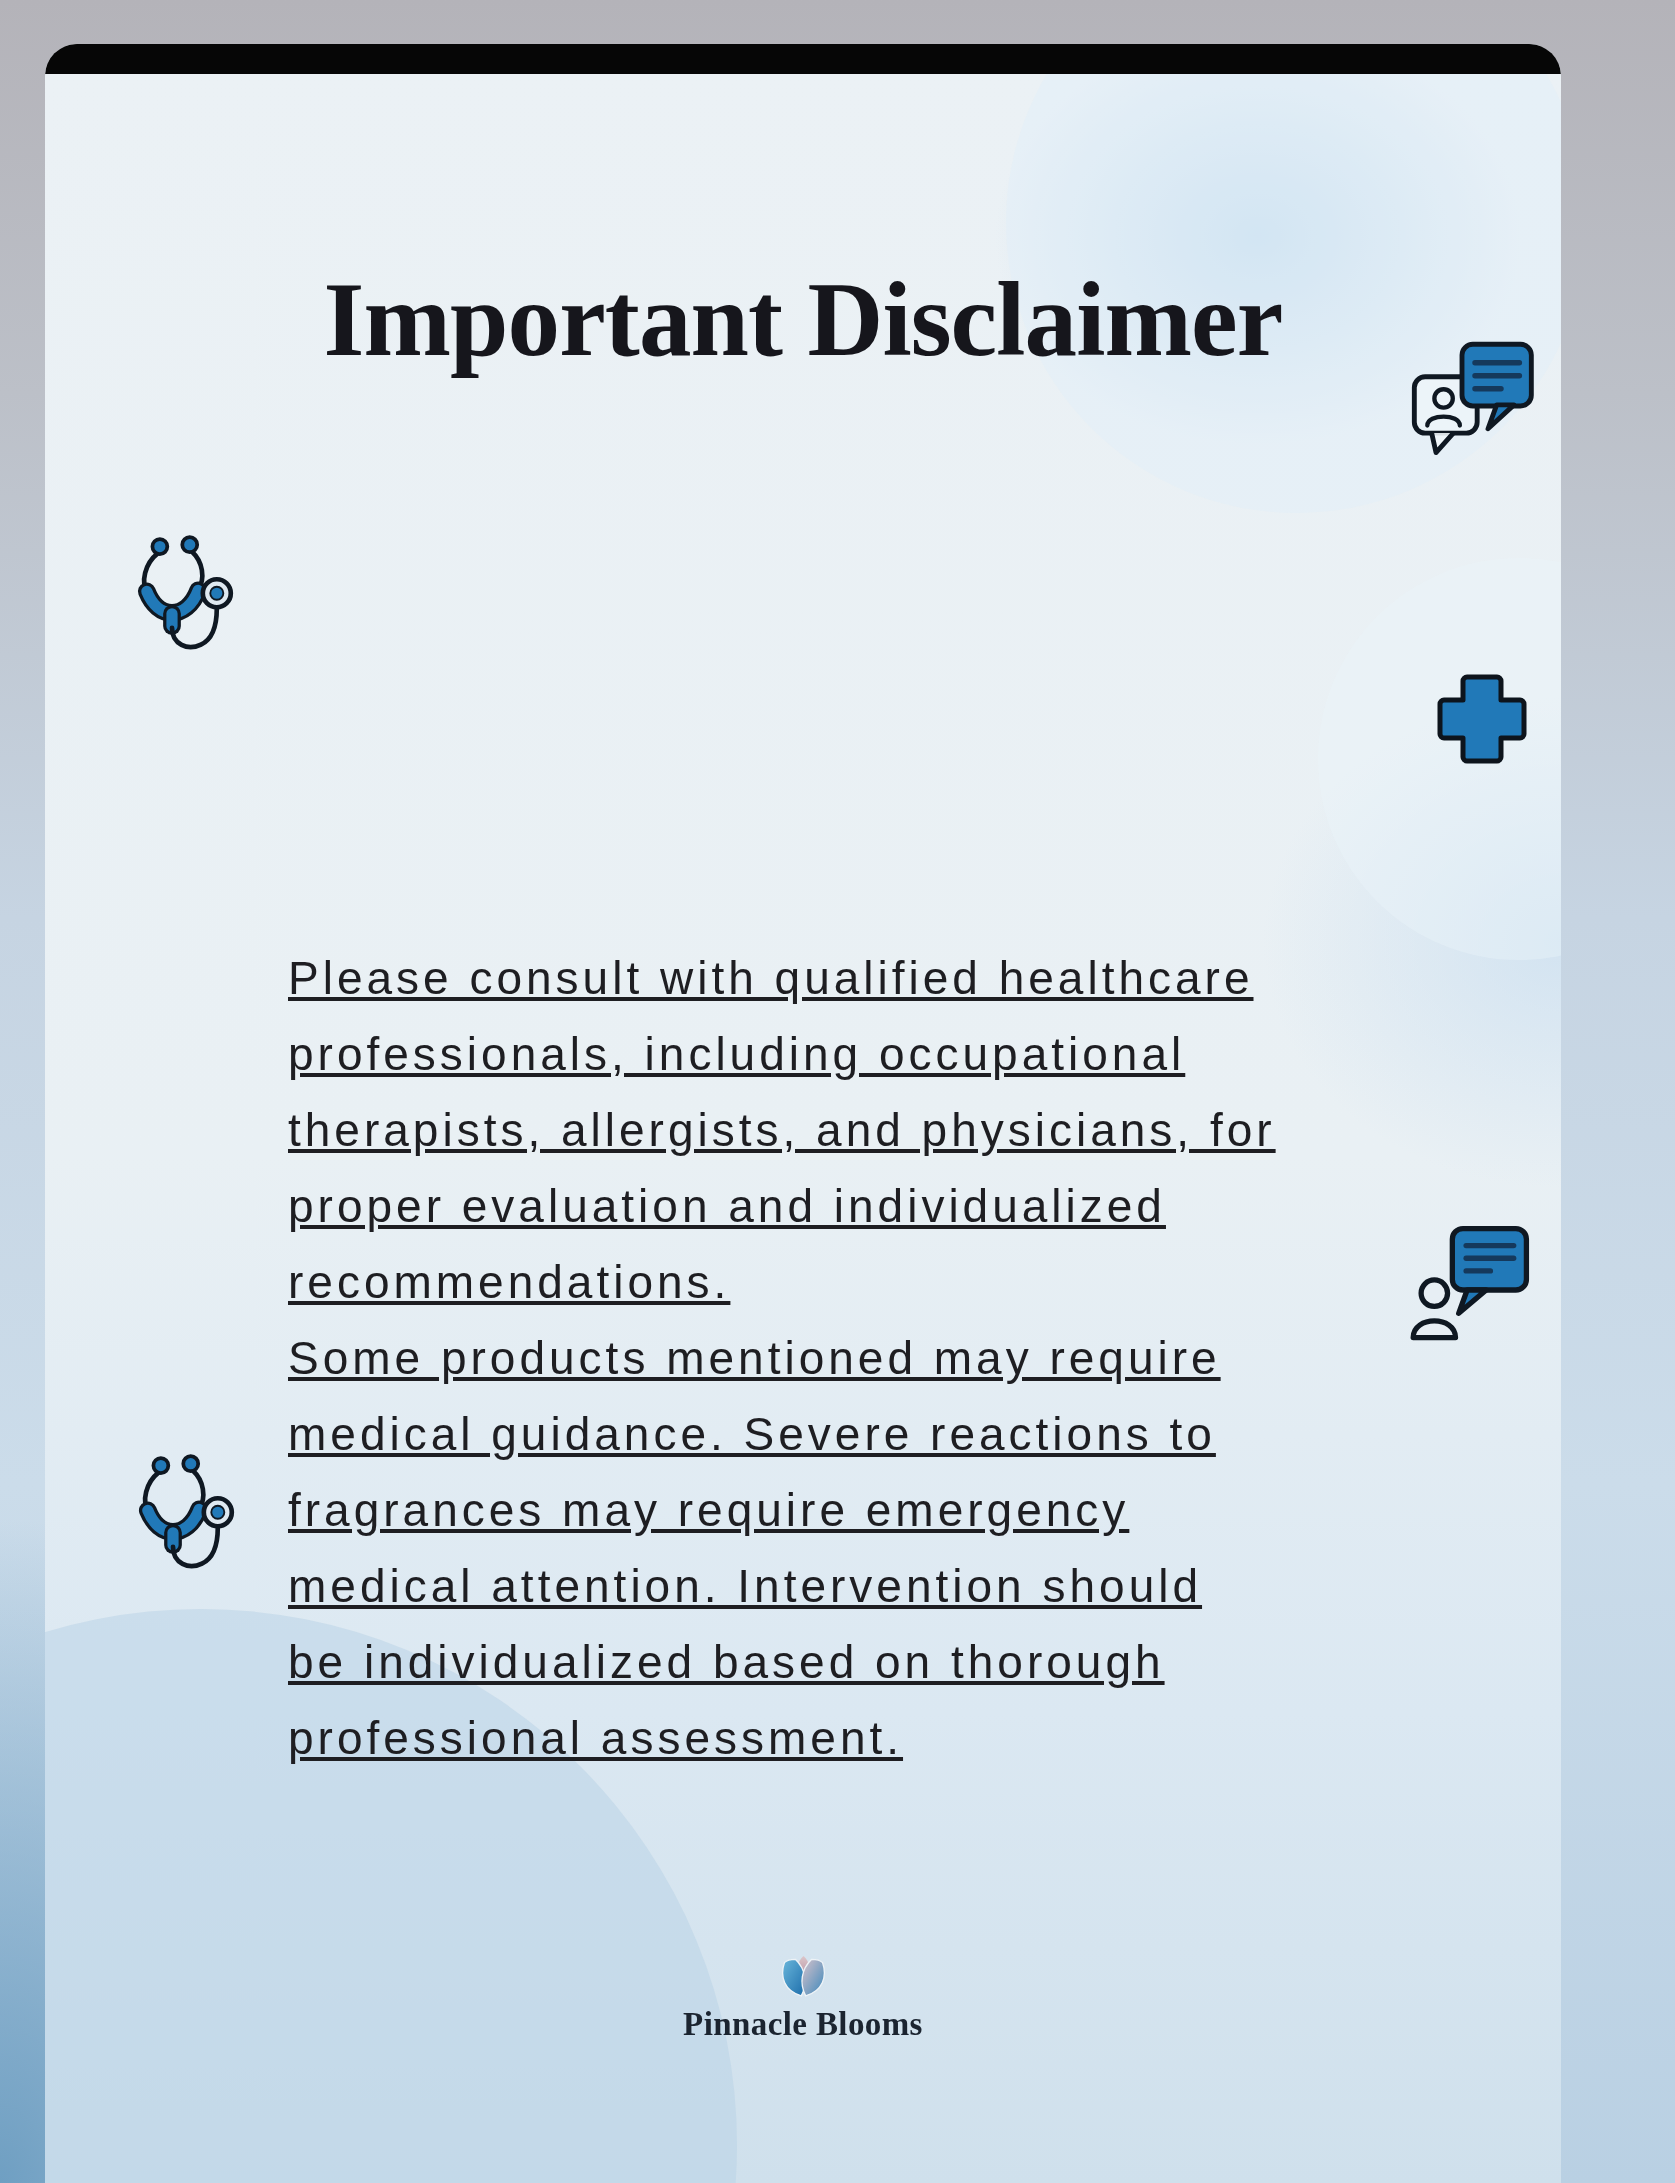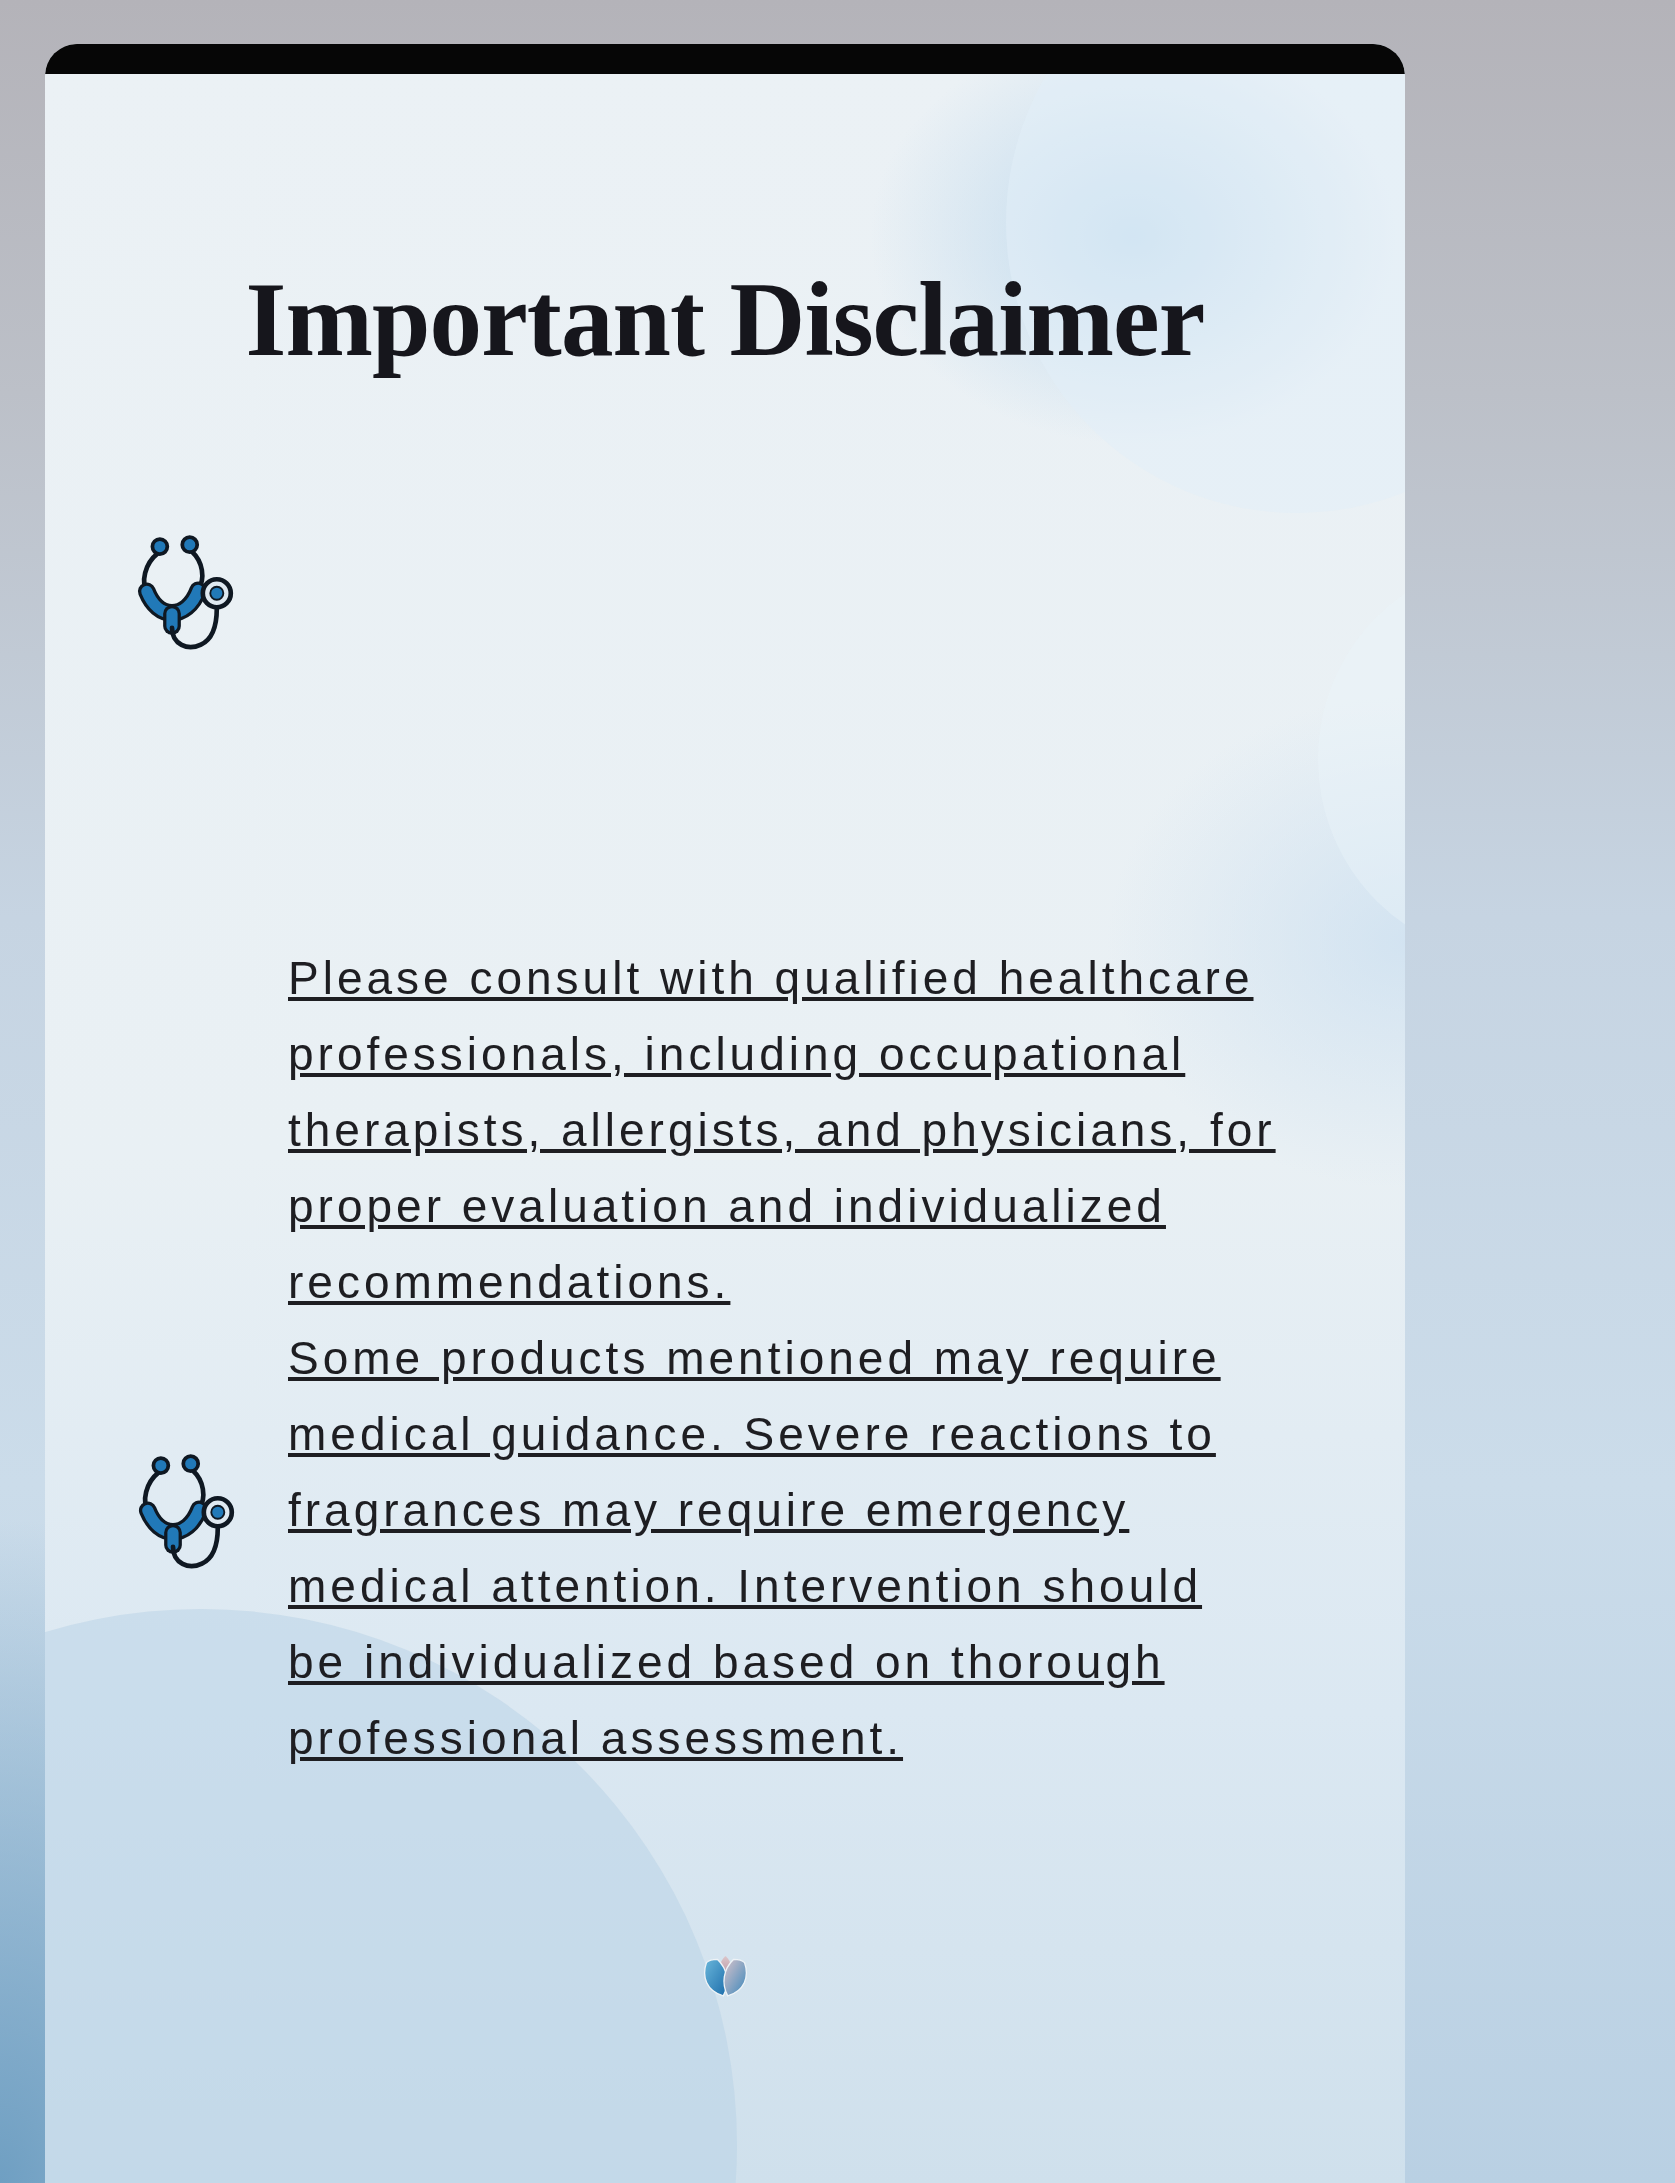--- a/index.html
+++ b/index.html
@@ -4,21 +4,21 @@
 <style>
   html,body{margin:0;padding:0;}
   body{
     width:1675px;height:2183px;position:relative;overflow:hidden;
     font-family:"Liberation Sans",sans-serif;
     background:
       radial-gradient(670px 1072px at 0% 100%, #6f9fc2 0%, rgba(111,159,194,0) 62%),
       linear-gradient(180deg,#b4b3b9 0%,#bcc0c8 18%,#c6d4e2 42%,#cbdcea 68%,#b9d0e3 100%);
   }
   .card{
-    position:absolute;left:45px;top:44px;width:1360px;height:2139px;
+    position:absolute;left:45px;top:44px;width:1516px;height:2139px;
     border-radius:32px 32px 0 0;overflow:hidden;
     background:
       radial-gradient(424px 335px at 80% 9%, rgba(185,214,236,0.85) 0%, rgba(185,214,236,0) 62%),
       radial-gradient(514px 424px at 100% 42%, rgba(203,223,240,0.75) 0%, rgba(203,223,240,0) 58%),
       linear-gradient(180deg,#ebf1f5 0%,#e9f0f4 52%,#dbe8f2 78%,#cfe0ec 100%);
   }
   .topbar{
     position:absolute;left:0;top:0;width:100%;height:29.5px;background:#060606;
     border-radius:32px 32px 0 0;
   }
@@ -157,14 +157,15 @@
         <linearGradient id="petalM" x1="0" y1="0" x2="0" y2="1">
           <stop offset="0" stop-color="#dcc6ca"></stop>
             <stop offset="1" stop-color="#b58e9f"></stop>
         </linearGradient>
       </defs>
       <path d="M50,2 C38,12 36,28 50,44 C64,28 62,12 50,2 Z" fill="url(#petalM)"></path>
       <path d="M15,14 C6,40 15,66 46,75 C58,52 54,26 35,8 C27,8 19,10 15,14 Z" fill="url(#petalL)" stroke="#eef3f7" stroke-width="2.5"></path>
       <path d="M85,14 C94,40 85,66 54,75 C42,52 46,26 65,8 C73,8 81,10 85,14 Z" fill="url(#petalR)" stroke="#eef3f7" stroke-width="2.5"></path>
     </svg>
   </div>
+  <div class="brand">Pinnacle Blooms</div>
 </div>
 
 
 </body></html>

